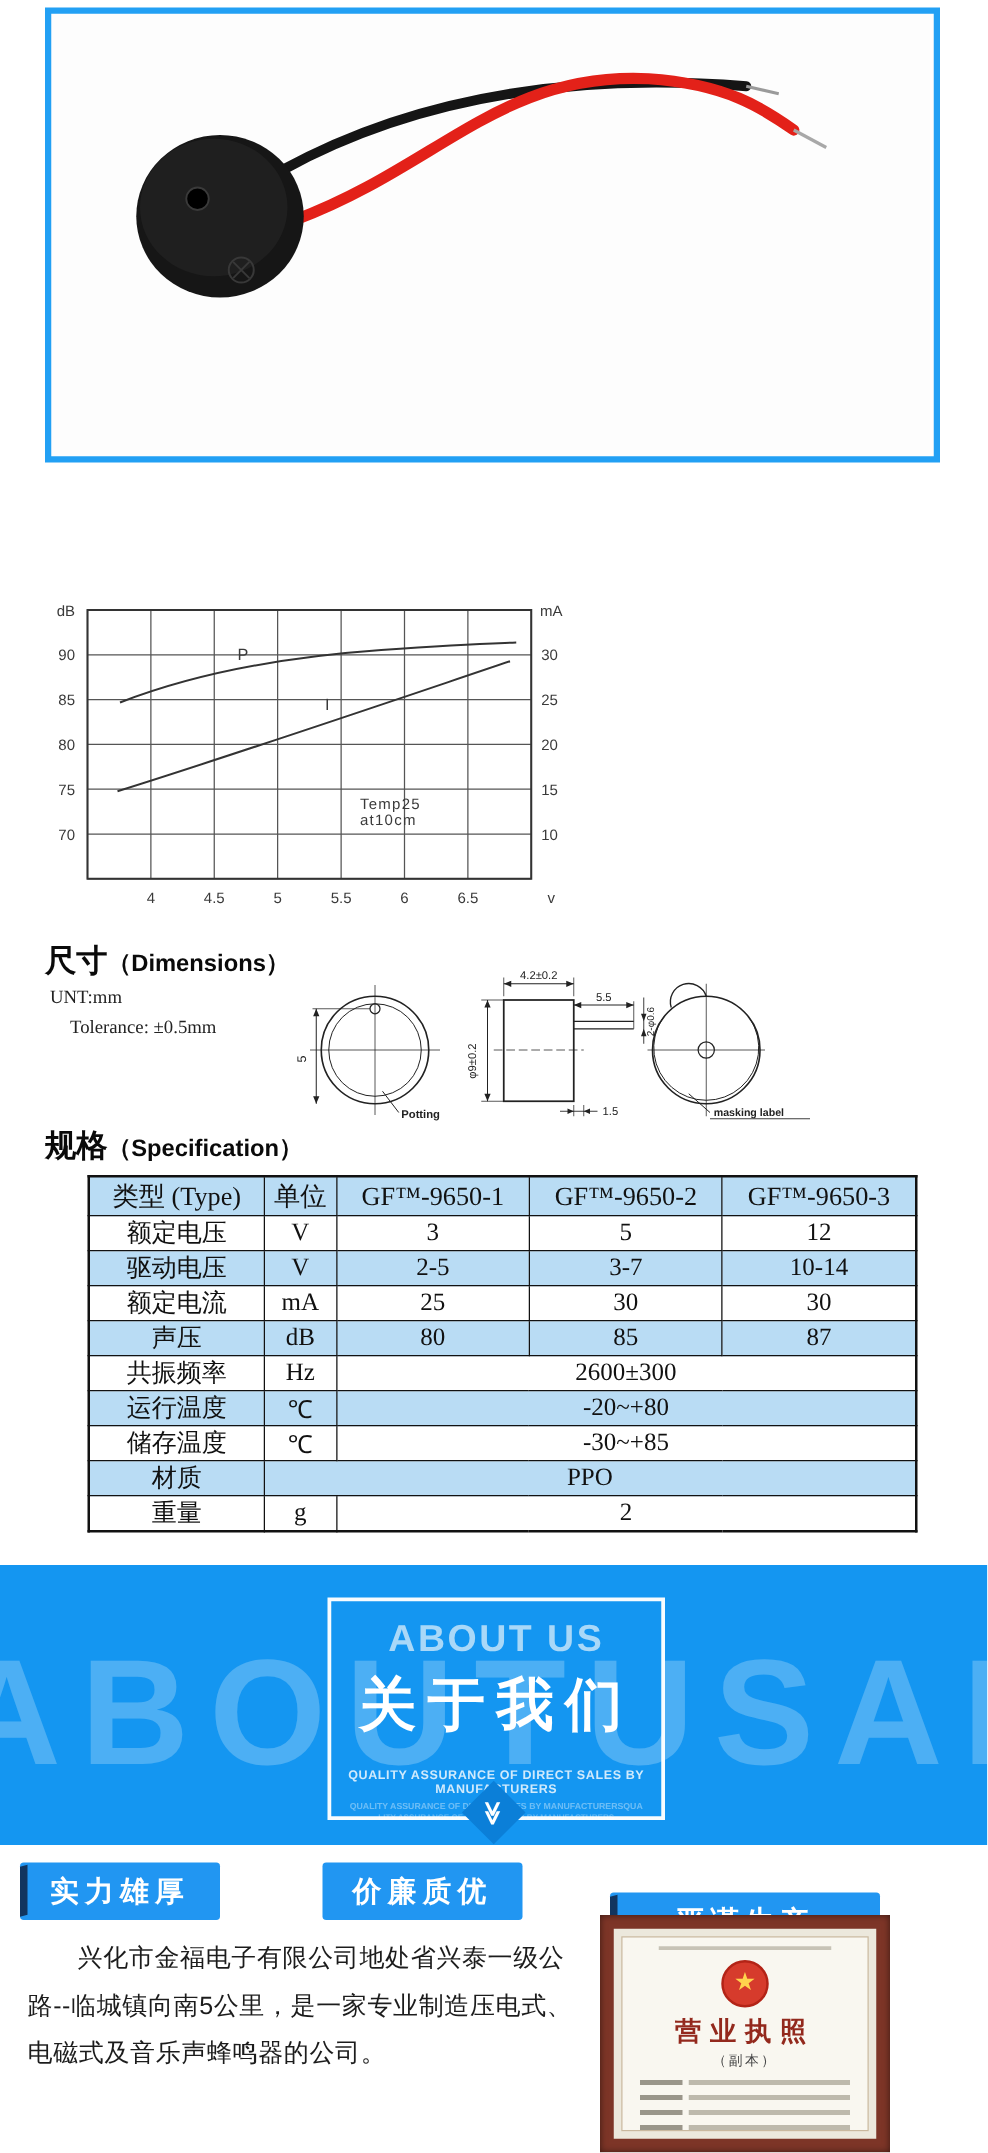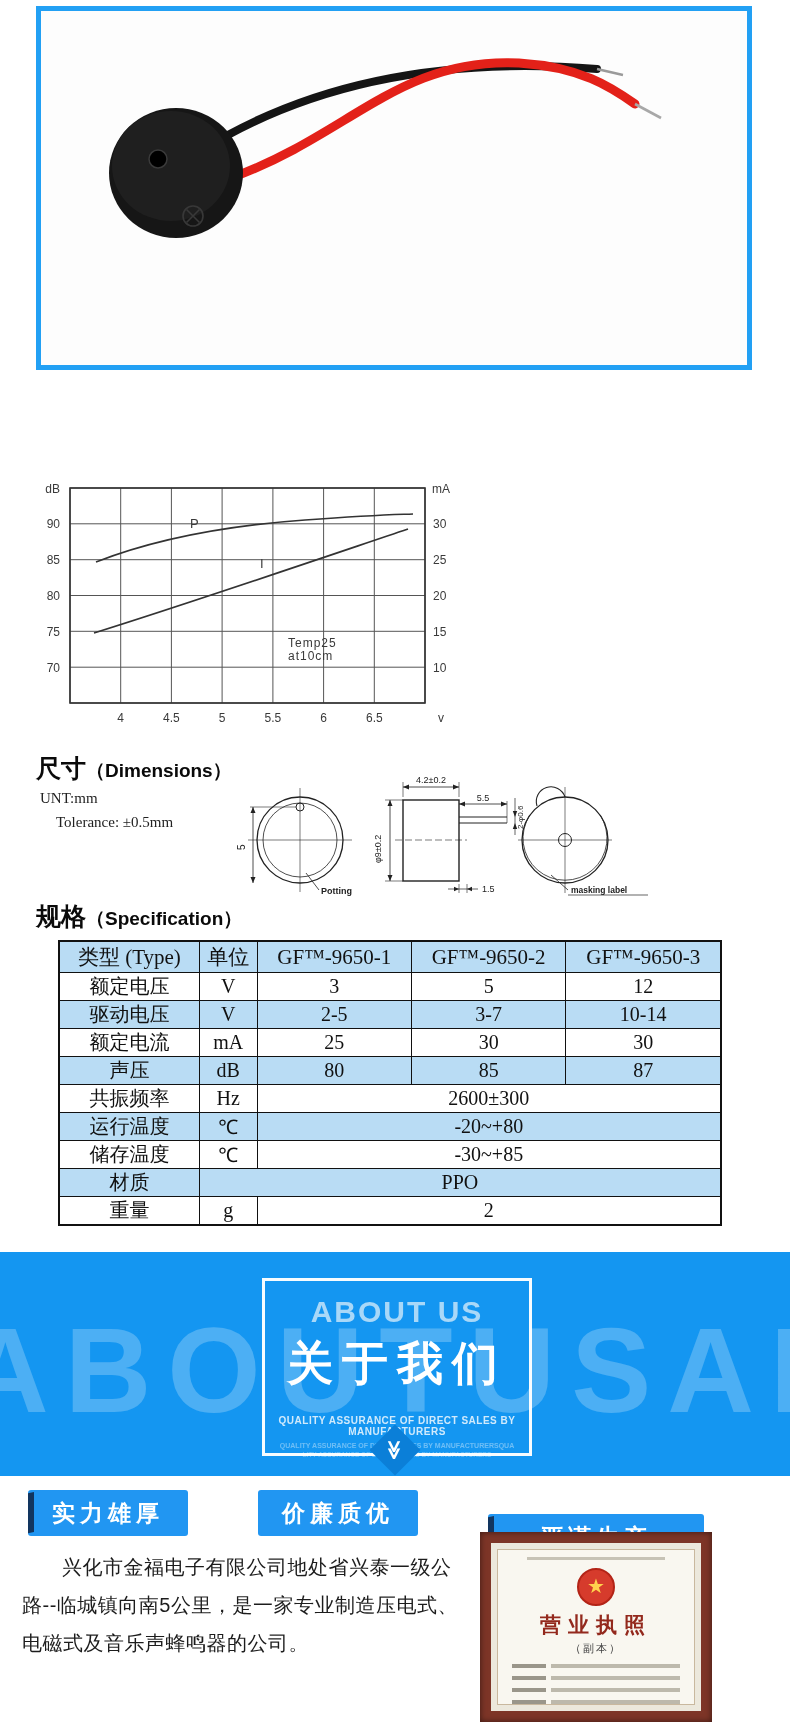--- a/index.html
+++ b/index.html
@@ -18,21 +18,21 @@
   .dim-note{position:absolute;font-family:"Liberation Serif",serif;font-size:15px;color:#222;}
   .drawings{position:absolute;left:220px;top:773px;width:440px;height:127px;}
   .drawings svg text{font-family:"Liberation Sans",sans-serif;fill:#222;}
   
   .spec-table{position:absolute;left:58px;top:940px;width:664px;border-collapse:collapse;
               font-family:"Liberation Serif",serif;}
   .spec-table td,.spec-table th{border:1px solid #111;text-align:center;vertical-align:middle;
               font-size:20px;font-weight:normal;padding:0;height:26px;color:#111;}
   .spec-table tr.hdr td{height:30px;font-size:21px;}
   .spec-table tr.blue td{background:#b9dcf4;}
-  .spec-table{border:2px solid #111;}
+  .spec-table{border:2px solid #111;margin-left:12px;}
   
   .about-banner{position:absolute;left:0;top:1252px;width:790px;height:224px;background:#1496f1;overflow:hidden;}
   .about-watermark{position:absolute;left:-38px;top:58px;font-size:120px;font-weight:bold;
                    color:rgba(255,255,255,.24);letter-spacing:16px;white-space:nowrap;line-height:1;}
   .about-frame{position:absolute;left:262px;top:26px;width:264px;height:172px;
                border:3px solid rgba(255,255,255,.97);text-align:center;}
   .about-tag{margin-top:14px;font-size:30px;font-weight:bold;color:#a9d8f8;letter-spacing:2px;}
   .about-title{margin-top:4px;font-size:46px;font-weight:bold;color:#fff;letter-spacing:9px;}
   .about-slogan{margin-top:20px;font-size:10px;font-weight:bold;color:rgba(255,255,255,.8);letter-spacing:.5px;}
   .about-slogan2{margin-top:5px;font-size:7px;font-weight:bold;color:rgba(255,255,255,.38);}
@@ -293,21 +293,21 @@
       <div class="about-title">关于我们</div>
       <div class="about-slogan">QUALITY ASSURANCE OF DIRECT SALES BY MANUFACTURERS</div>
       <div class="about-slogan2">QUALITY ASSURANCE OF DIRECT SALES BY MANUFACTURERSQUA</div>
       <div class="about-slogan3">LITY ASSURANCE OF DIRECT SALES BY MANUFACTURERS</div>
     </div>
     <div class="about-diamond">
       <span>≫</span>
     </div>
   </div>
 
-  <div class="feature-btn" style="left:28px;width:160px;">
+  <div class="feature-btn" style="left:16px;width:160px;">
     <span class="notch"></span>
     <span>实力雄厚</span>
   </div>
   <div class="feature-btn" style="left:258px;width:160px;">
     <span>价廉质优</span>
   </div>
   <div class="feature-btn" style="left:488px;width:216px;margin-top:24px;">
     <span class="notch"></span>
     <span>严谨生产</span>
   </div>

